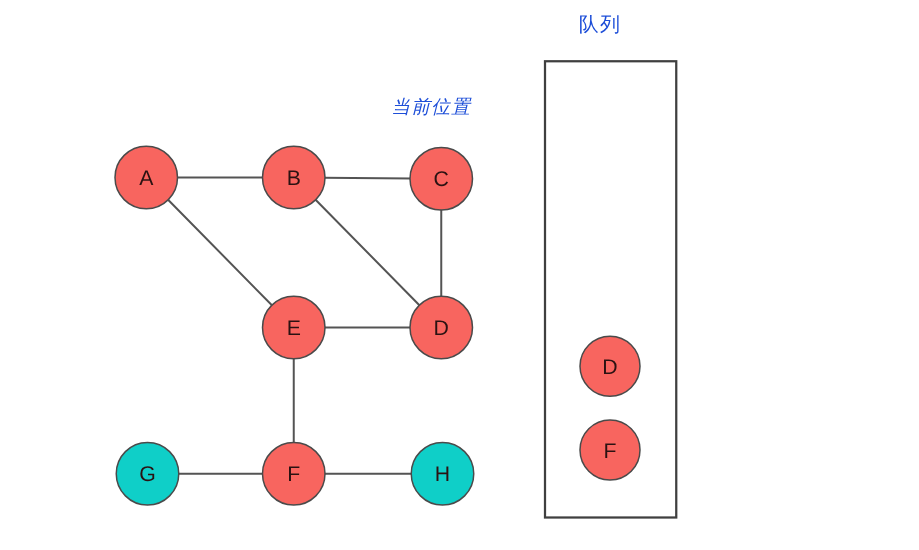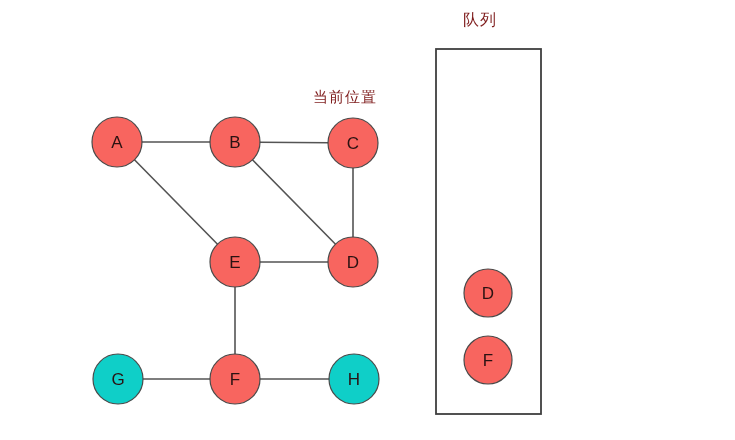--- a/index.html
+++ b/index.html
@@ -44,27 +44,28 @@
   }
   .queue-box-rect {
     fill: #ffffff;
     stroke: #3f3f3f;
     stroke-width: 1.8;
   }
   .anno-text {
     position: absolute;
     font-family: "DejaVu Sans", "Liberation Sans", sans-serif;
     font-size: 15px;
-    color: #7f1d1d;
+    color: #1d4ed8;
     white-space: nowrap;
     letter-spacing: 1px;
   }
   #current-pos-label {
     left: 313px;
-    top: 88px;
+    top: 76px;
+    font-style: italic;
   }
   #queue-title-label {
     left: 463px;
     top: 10px;
     font-size: 16px;
   }
 </style>
 </head>
 <body>
 

